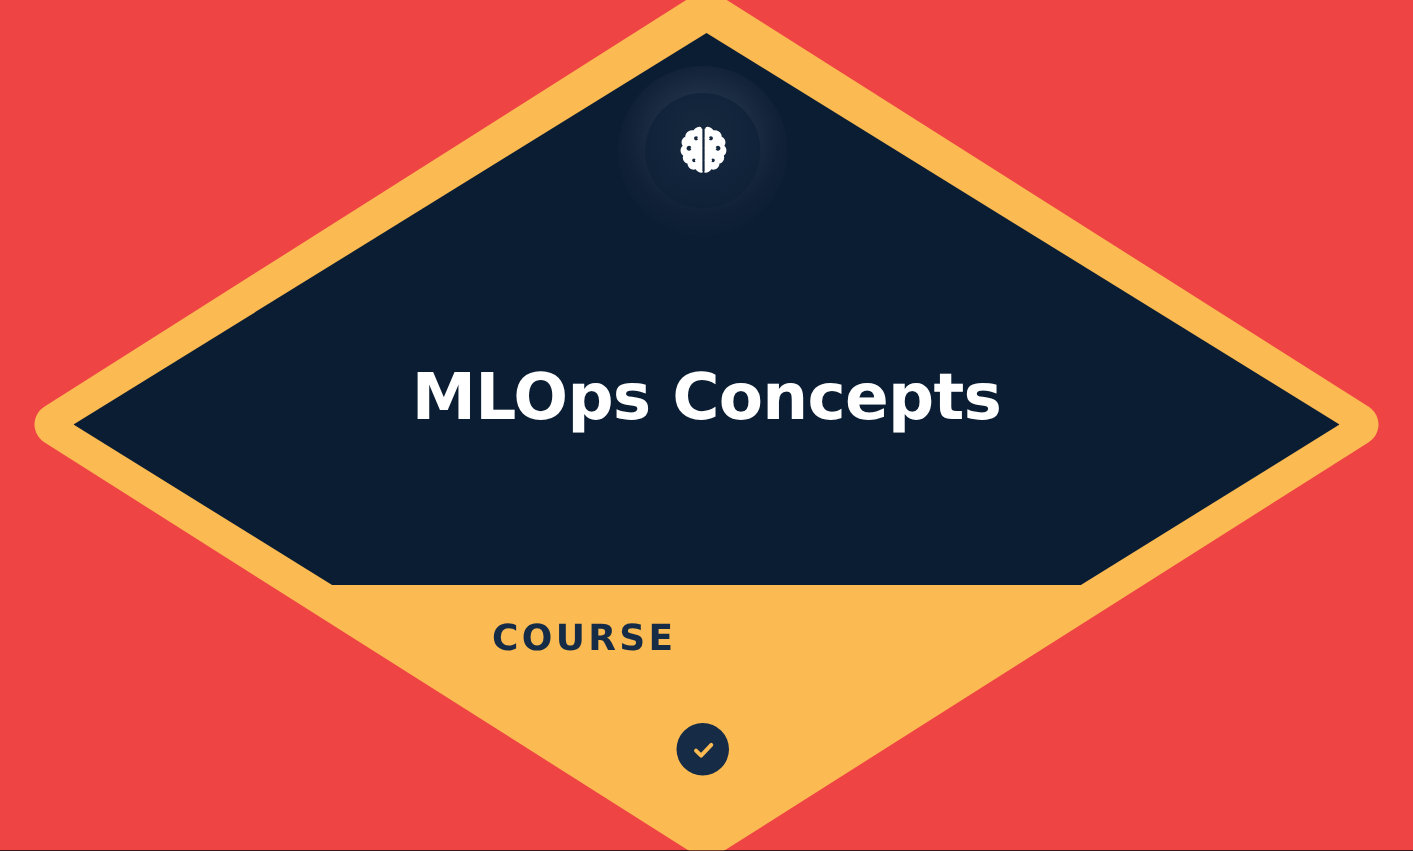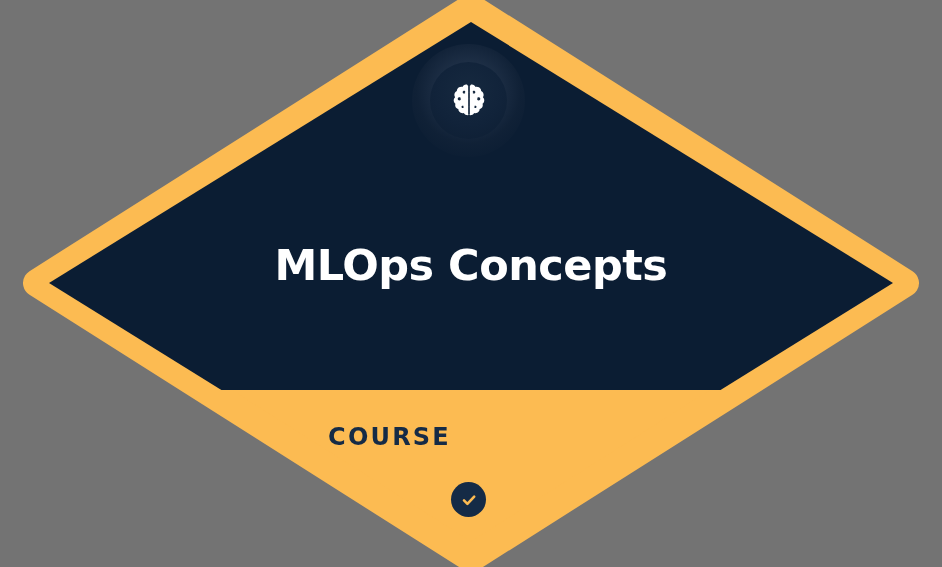--- a/index.html
+++ b/index.html
@@ -12,21 +12,21 @@
     height: 567px;
     overflow: hidden;
     font-family: "Liberation Sans", sans-serif;
   }
 
   
   #badge-stage {
     position: relative;
     width: 942px;
     height: 567px;
-    background: #737373;
+    background: #ef4444;
   }
 
   
   #badge-shape {
     position: absolute;
     left: 0;
     top: 0;
     width: 942px;
     height: 567px;
   }
@@ -89,21 +89,21 @@
     letter-spacing: -0.5px;
     line-height: 1.1;
     font-family: "DejaVu Sans", "Liberation Sans", sans-serif;
     white-space: nowrap;
   }
 
   
   #status-block {
     position: absolute;
     left: 0;
-    top: 420px;
+    top: 408px;
     width: 779px;
     text-align: center;
   }
   .status-line {
     color: #152B46;
     font-size: 24px;
     font-weight: 700;
     letter-spacing: 2.2px;
     line-height: 35px;
     font-family: "DejaVu Sans", "Liberation Sans", sans-serif;

